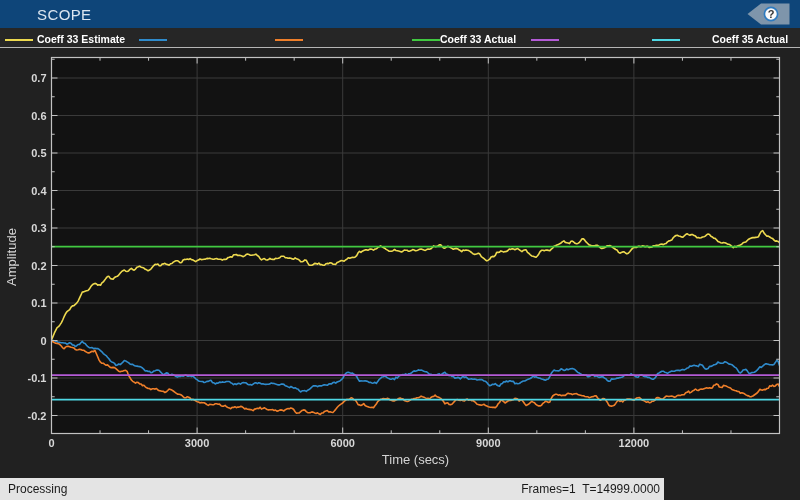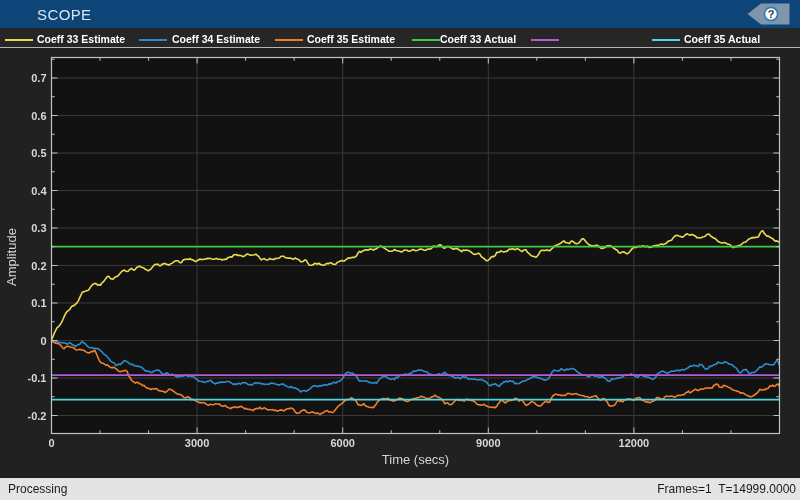--- a/index.html
+++ b/index.html
@@ -5,21 +5,21 @@
 html,body{width:800px;height:500px;background:#212121;overflow:hidden;
 font-family:"Liberation Sans",sans-serif}
 #toolbar{position:absolute;left:0;top:0;width:800px;height:28px;background:#0e4579}
 #toolbar .tab{position:absolute;top:0;height:40px;line-height:29px;color:#dce6f0;
 font-size:15px;letter-spacing:0.4px}
 #legend{position:absolute;left:0;top:28px;width:800px;height:20px;background:#262626;
 border-bottom:1px solid #b5b5b5}
 .li{position:absolute;top:10.5px;height:2px;width:28px}
 .lt{position:absolute;top:0;height:22px;line-height:23px;color:#fff;font-size:10.5px;
 font-weight:bold}
-#status{position:absolute;left:0;top:478px;width:800px;height:22px;background:#e4e4e4;
+#status{position:absolute;left:0;top:478px;width:664px;height:22px;background:#e4e4e4;
 color:#1a1a1a;font-size:12px}
 #status .l{position:absolute;left:8px;top:0;line-height:22px}
 #status .r{position:absolute;right:4px;top:0;line-height:22px}
 #plot{position:absolute;left:0;top:0}
 #toolbar svg{position:absolute}
 </style></head>
 <body>
 <svg id="plot" width="800" height="500">
  <rect x="51.5" y="57.5" width="728.0" height="376.0" fill="#121212"></rect>
  <g stroke="#3a3a3a" stroke-width="1">
@@ -147,25 +147,23 @@
  <svg width="48" height="24" style="left:744px;top:2px">
   <polygon points="3.5,12 17,1.5 45.5,1.5 45.5,22.5 17,22.5" fill="#7e95ab"></polygon>
   <circle cx="27" cy="12" r="6.6" fill="#fafafa" stroke="#2e7bc0" stroke-width="1.7"></circle>
   <text x="27" y="16" text-anchor="middle" font-size="11" font-weight="bold" fill="#333" font-family="Liberation Sans">?</text>
  </svg>
 </div>
 <div id="legend">
  <div class="li" style="left:5px;background:#edd94f"></div>
  <span class="lt" style="left:37px">Coeff 33 Estimate</span>
  <div class="li" style="left:139px;background:#2f8bcc"></div>
- <span class="lt" style="left:172px">Coeff 34 Estimate</span>
  <div class="li" style="left:275px;background:#ef7f2a"></div>
- <span class="lt" style="left:307px">Coeff 35 Estimate</span>
  <div class="li" style="left:412px;background:#41c941"></div>
  <span class="lt" style="left:440px">Coeff 33 Actual</span>
  <div class="li" style="left:531px;background:#b45bd6"></div>
  <div class="li" style="left:652px;background:#4fd8e4"></div>
- <span class="lt" style="left:684px">Coeff 35 Actual</span>
+ <span class="lt" style="left:712px">Coeff 35 Actual</span>
 </div>
 <div id="status">
  <span class="l">Processing</span>
  <span class="r">Frames=1&nbsp;&nbsp;T=14999.0000</span>
 </div>
 
 </body></html>

